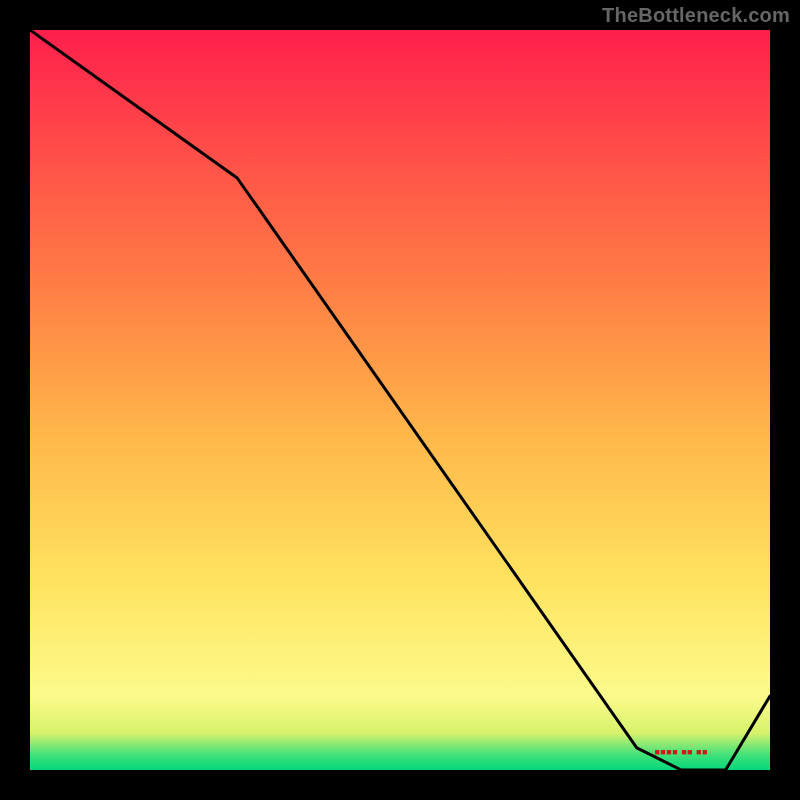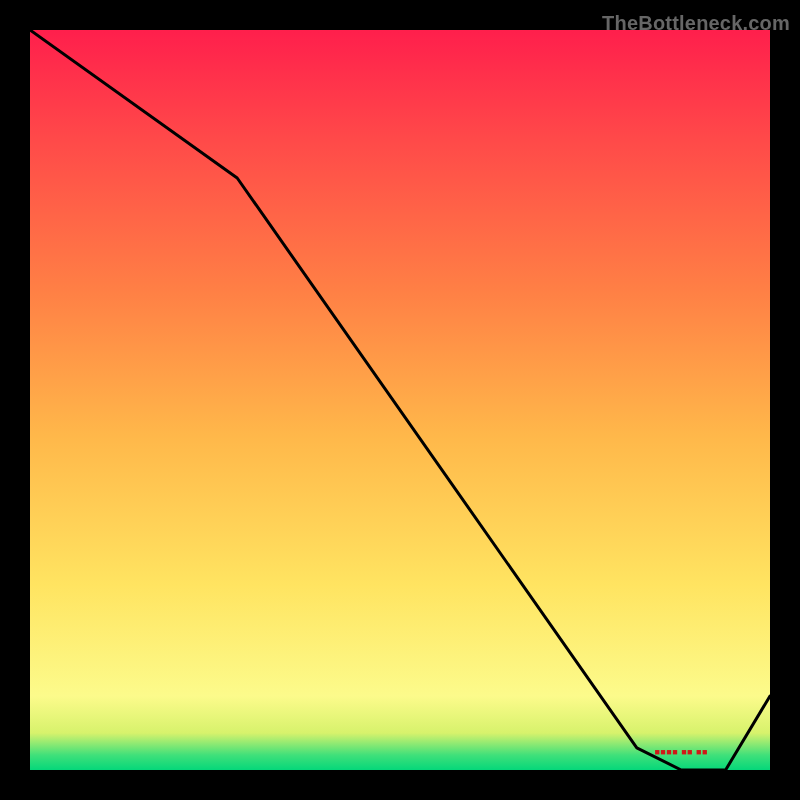--- a/index.html
+++ b/index.html
@@ -12,21 +12,21 @@
     font-family: Arial, Helvetica, sans-serif;
   }
   .frame {
     position: relative;
     width: 800px;
     height: 800px;
     background: #000;
   }
   .watermark {
     position: absolute;
-    top: 12px;
+    top: 4px;
     right: 10px;
     color: #666;
     font-size: 20px;
     font-weight: bold;
     letter-spacing: 0.2px;
     z-index: 5;
     user-select: none;
   }
   .plot {
     position: absolute;

